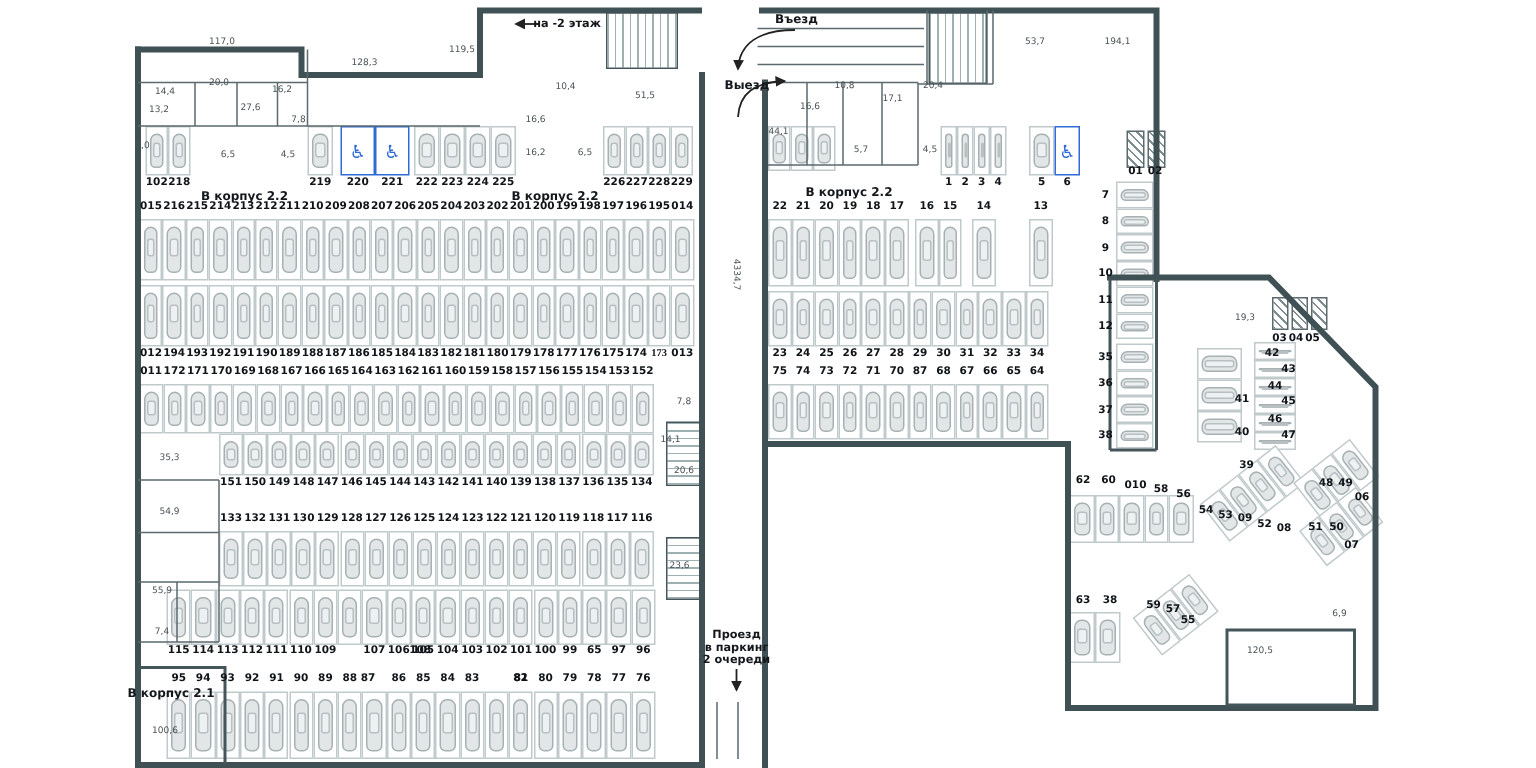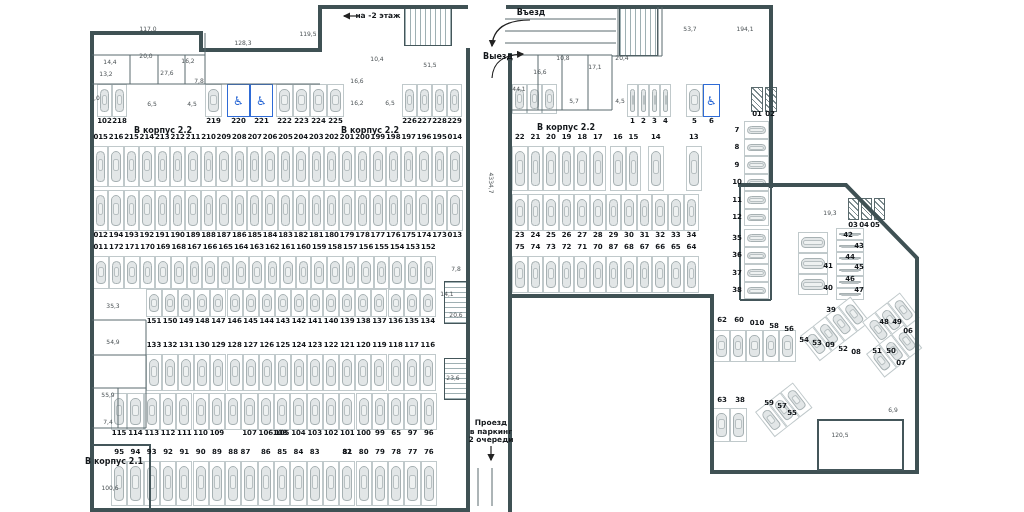--- a/index.html
+++ b/index.html
@@ -304,21 +304,21 @@
       <div class="car"></div>
     </div>
     <div class="num" style="left: 398px; width: 21.4px; top: 231px;">175</div>
     <div class="stall" style="left: 416.4px; top: 190px; width: 15.4px; height: 41px;">
       <div class="car"></div>
     </div>
     <div class="num" style="left: 413.4px; width: 21.4px; top: 231px;">174</div>
     <div class="stall" style="left: 431.8px; top: 190px; width: 15.4px; height: 41px;">
       <div class="car"></div>
     </div>
-    <div class="num" style="left: 428.8px; width: 21.4px; top: 231px;">173</div>
+    <div class="num" style="left: 428.8px; width: 21.4px; top: 231px; font-family: Liberation Serif, serif;">173</div>
     <div class="stall" style="left: 447.2px; top: 190px; width: 15.4px; height: 41px;">
       <div class="car"></div>
     </div>
     <div class="num" style="left: 444.2px; width: 21.4px; top: 231px;">013</div>
     <div class="stall" style="left: 93px; top: 256px; width: 15.6px; height: 33px;">
       <div class="car"></div>
     </div>
     <div class="num" style="left: 90px; width: 21.6px; top: 243px;">011</div>
     <div class="stall" style="left: 108.6px; top: 256px; width: 15.6px; height: 33px;">
       <div class="car"></div>

